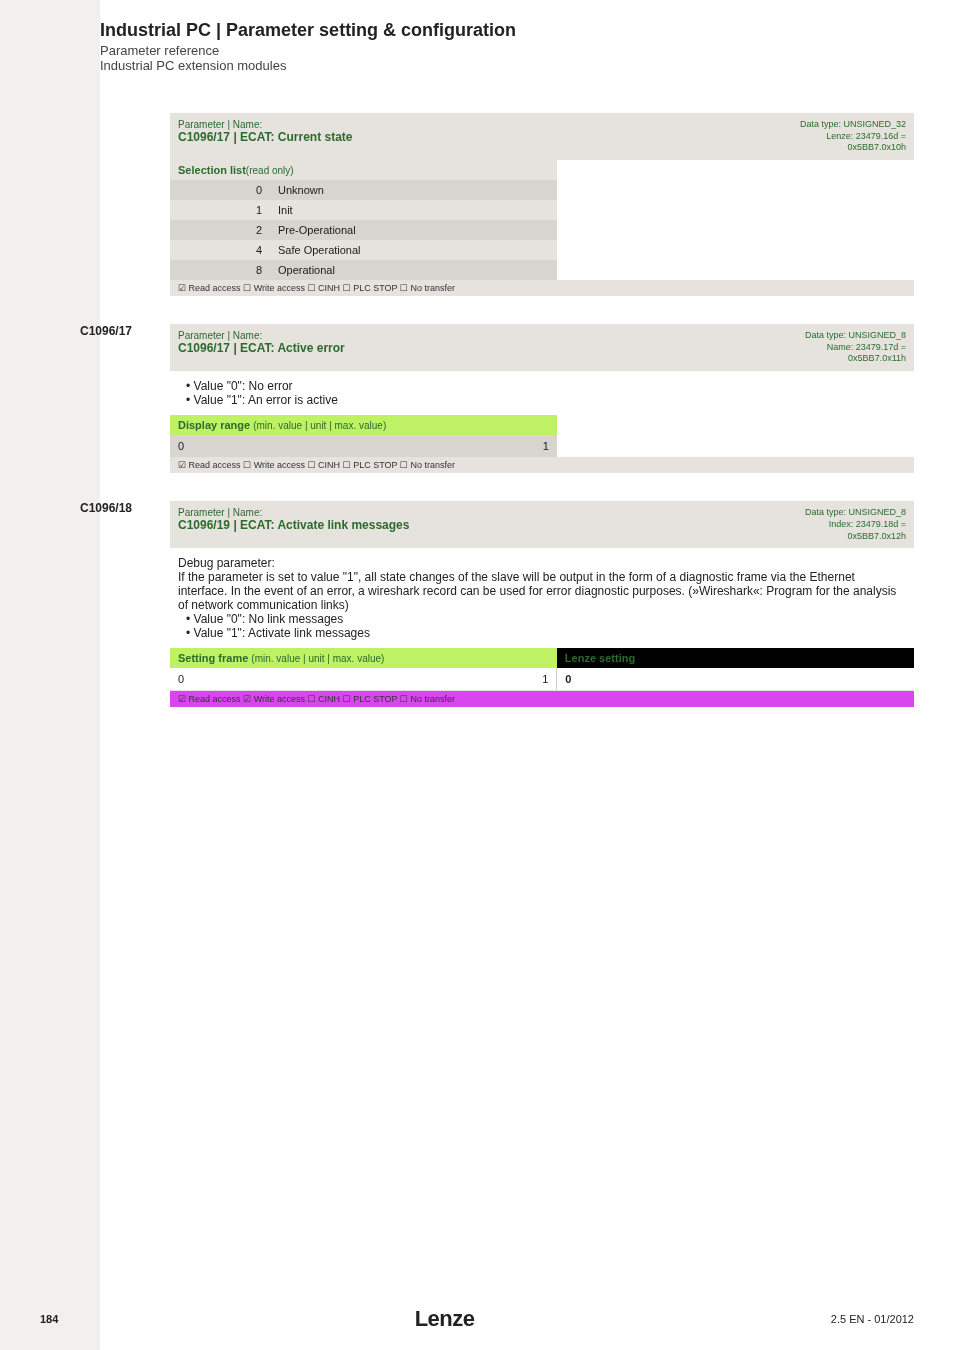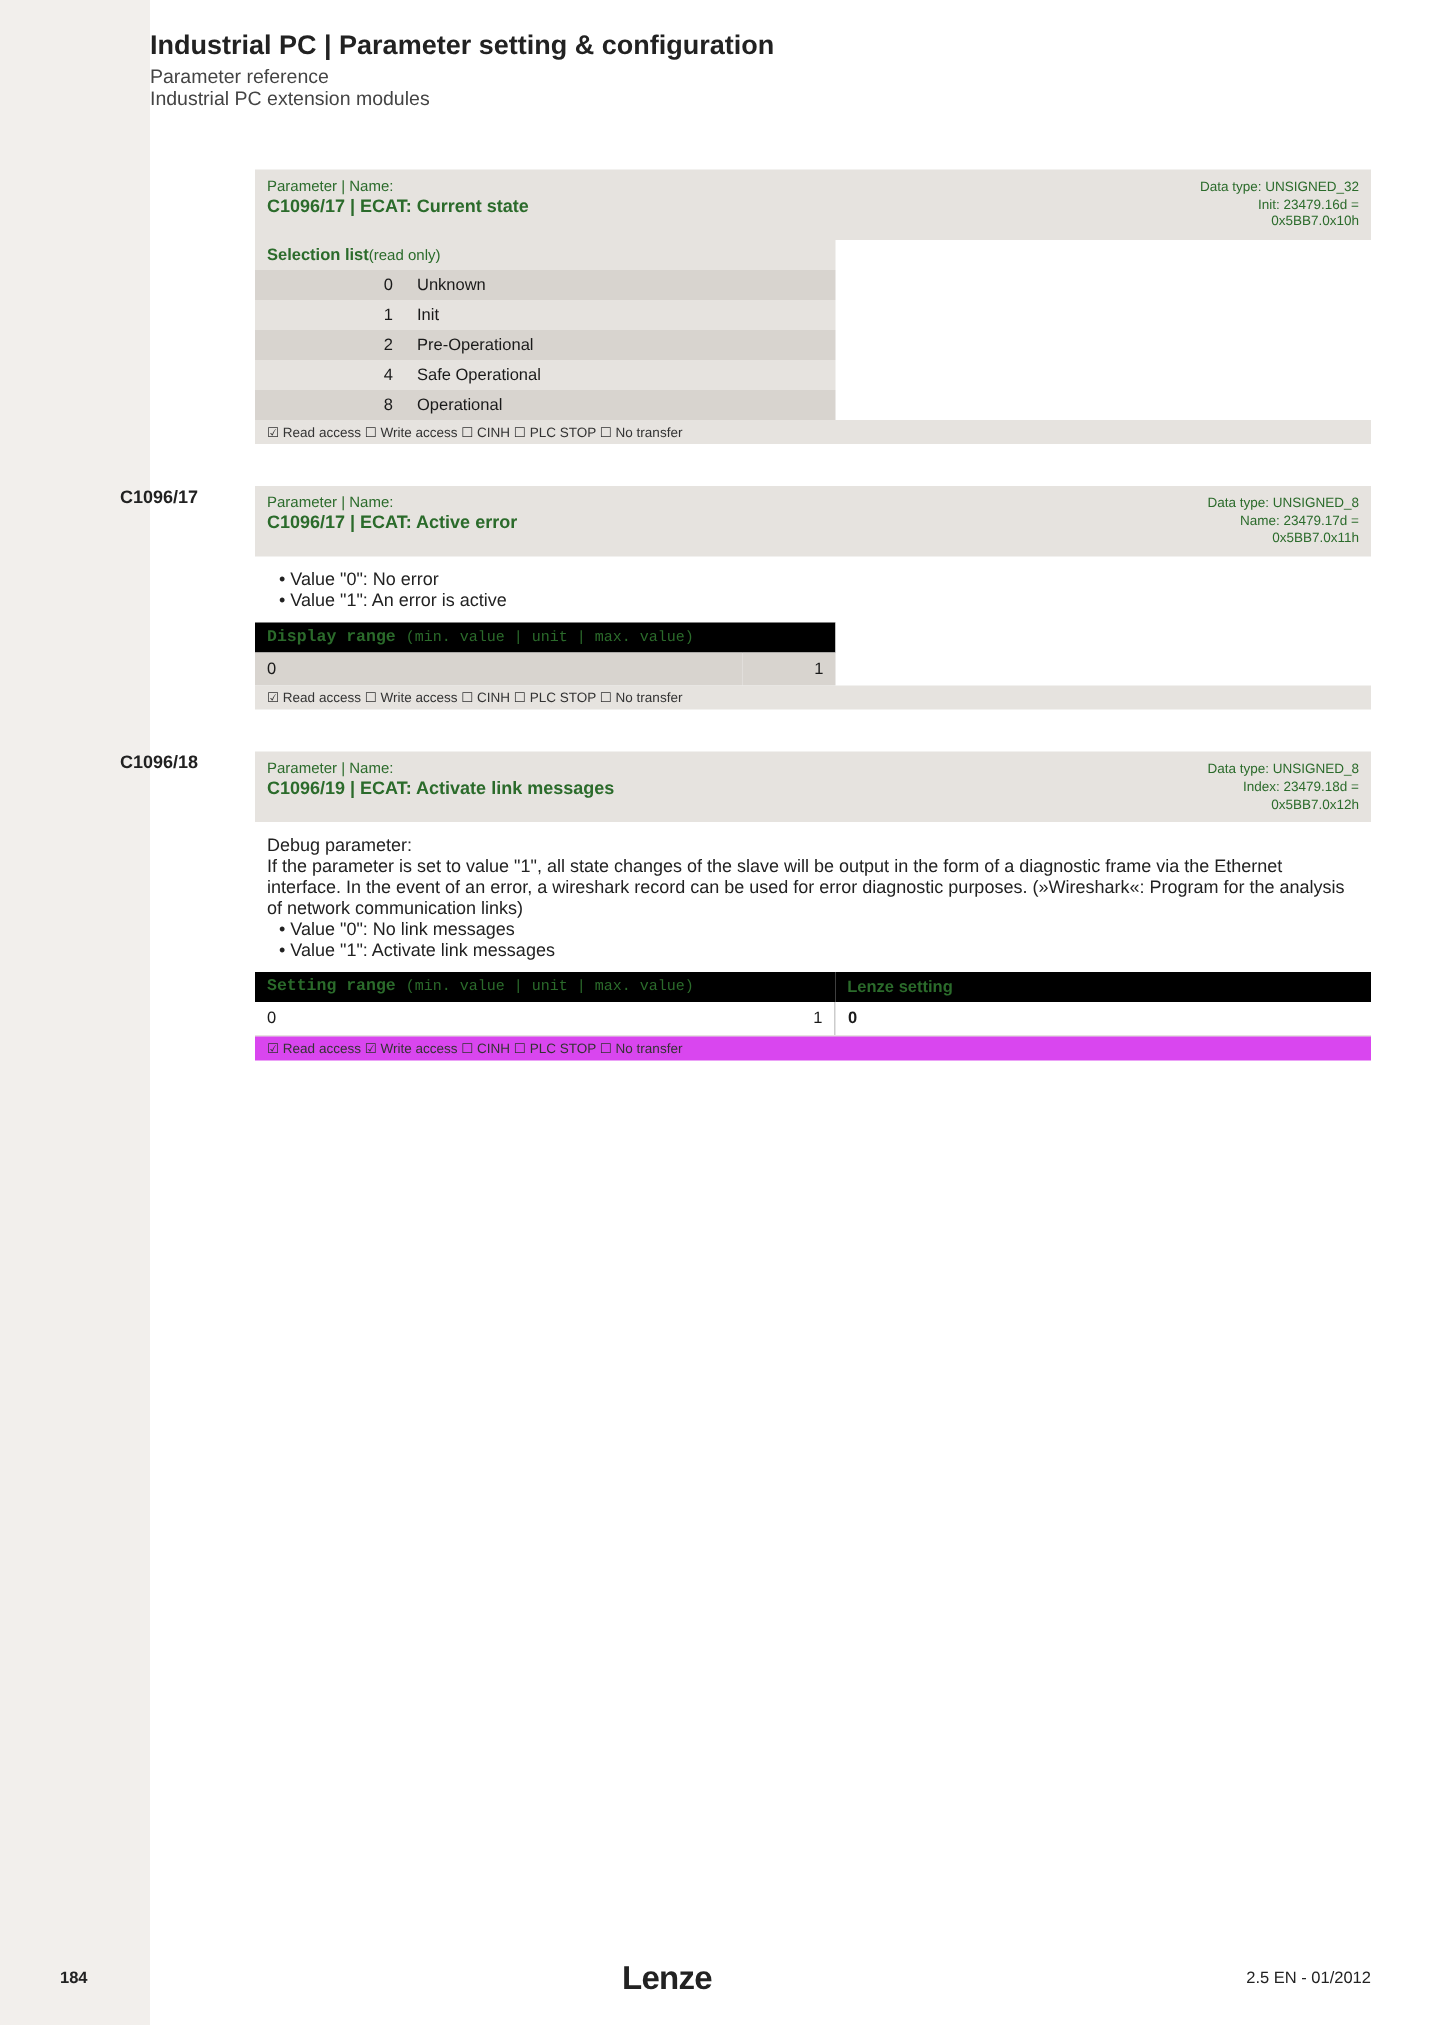--- a/index.html
+++ b/index.html
@@ -25,21 +25,21 @@
   .sel-list th { background: #e6e3df; color: #2b6b2b; font-weight: bold; text-align: left; padding: 4px 8px; font-size: 11px; }
   .sel-list th .ro { font-weight: normal; font-size: 10px; }
   .sel-list td { padding: 4px 8px; }
   .sel-list tr.odd { background: #d8d4cf; }
   .sel-list tr.even { background: #e6e3df; }
   .sel-list td.num { text-align: right; width: 100px; }
   .range-table { width: 100%; }
   .range-table th { background: #000000; color: #2b6b2b; font-weight: bold; text-align: left; padding: 4px 8px; font-size: 11px; }
   .range-table th .unit { font-weight: normal; font-size: 10px; }
   .range-table td { padding: 5px 8px; }
-  .range-table .left-half { width: 52%; background: #000000; font-family: Liberation Mono, monospace; }
+  .range-table .left-half { width: 52%; background: #bef264; }
   .range-table .display-left { background: #d8d4cf; }
   .range-table td.minv { width: 100px; }
   .range-table td.maxv { text-align: right; }
   .access-row { background: #e6e3df; font-size: 9px; color: #333; padding: 3px 8px; }
   .access-white { background: #fff; }
   .footer { position: absolute; bottom: 18px; left: 0; right: 0; display: flex; justify-content: space-between; align-items: center; padding: 0 40px; font-size: 11px; color: #222; }
   .footer .page-num { font-weight: bold; }
   .footer .brand { font-family: Arial, Helvetica, sans-serif; font-size: 22px; font-weight: 900; letter-spacing: -0.5px; }
 </style>
 </head>
@@ -53,21 +53,21 @@
     <div class="sub2">Industrial PC extension modules</div>
 
     <div class="block">
       <div class="header-box">
         <div>
           <div class="pn">Parameter | Name:</div>
           <div class="pname">C1096/17 | ECAT: Current state</div>
         </div>
         <div class="dtcol">
           <div>Data type: UNSIGNED_32</div>
-          <div>Init: 23479.16d =</div>
+          <div>Lenze: 23479.16d =</div>
           <div>0x5BB7.0x10h</div>
         </div>
       </div>
       <table class="sel-list">
         <tbody>
             <tr>
               <th colspan="2"><span>Selection list</span><span class="ro">(read only)</span></th>
             </tr>
         <tr class="odd">
               <td class="num">0</td>
@@ -147,21 +147,21 @@
         <div>Debug parameter:</div>
         <div>If the parameter is set to value "1", all state changes of the slave will be output in the form of a diagnostic frame via the Ethernet interface. In the event of an error, a wireshark record can be used for error diagnostic purposes. (»Wireshark«: Program for the analysis of network communication links)</div>
         <ul>
           <li>Value "0": No link messages</li>
           <li>Value "1": Activate link messages</li>
         </ul>
       </div>
       <table class="range-table">
         <tbody>
             <tr>
-          <th class="left-half" colspan="3"><span>Setting range</span> <span class="unit">(min. value | unit | max. value)</span></th>
+          <th class="left-half" colspan="3"><span>Setting frame</span> <span class="unit">(min. value | unit | max. value)</span></th>
           <th>Lenze setting</th>
         </tr>
         <tr>
           <td class="minv">0</td>
           <td></td>
           <td class="maxv" style="border-right:1px solid #ccc;">1</td>
           <td style="font-weight:bold;">0</td>
         </tr>
       </tbody>
         </table>

